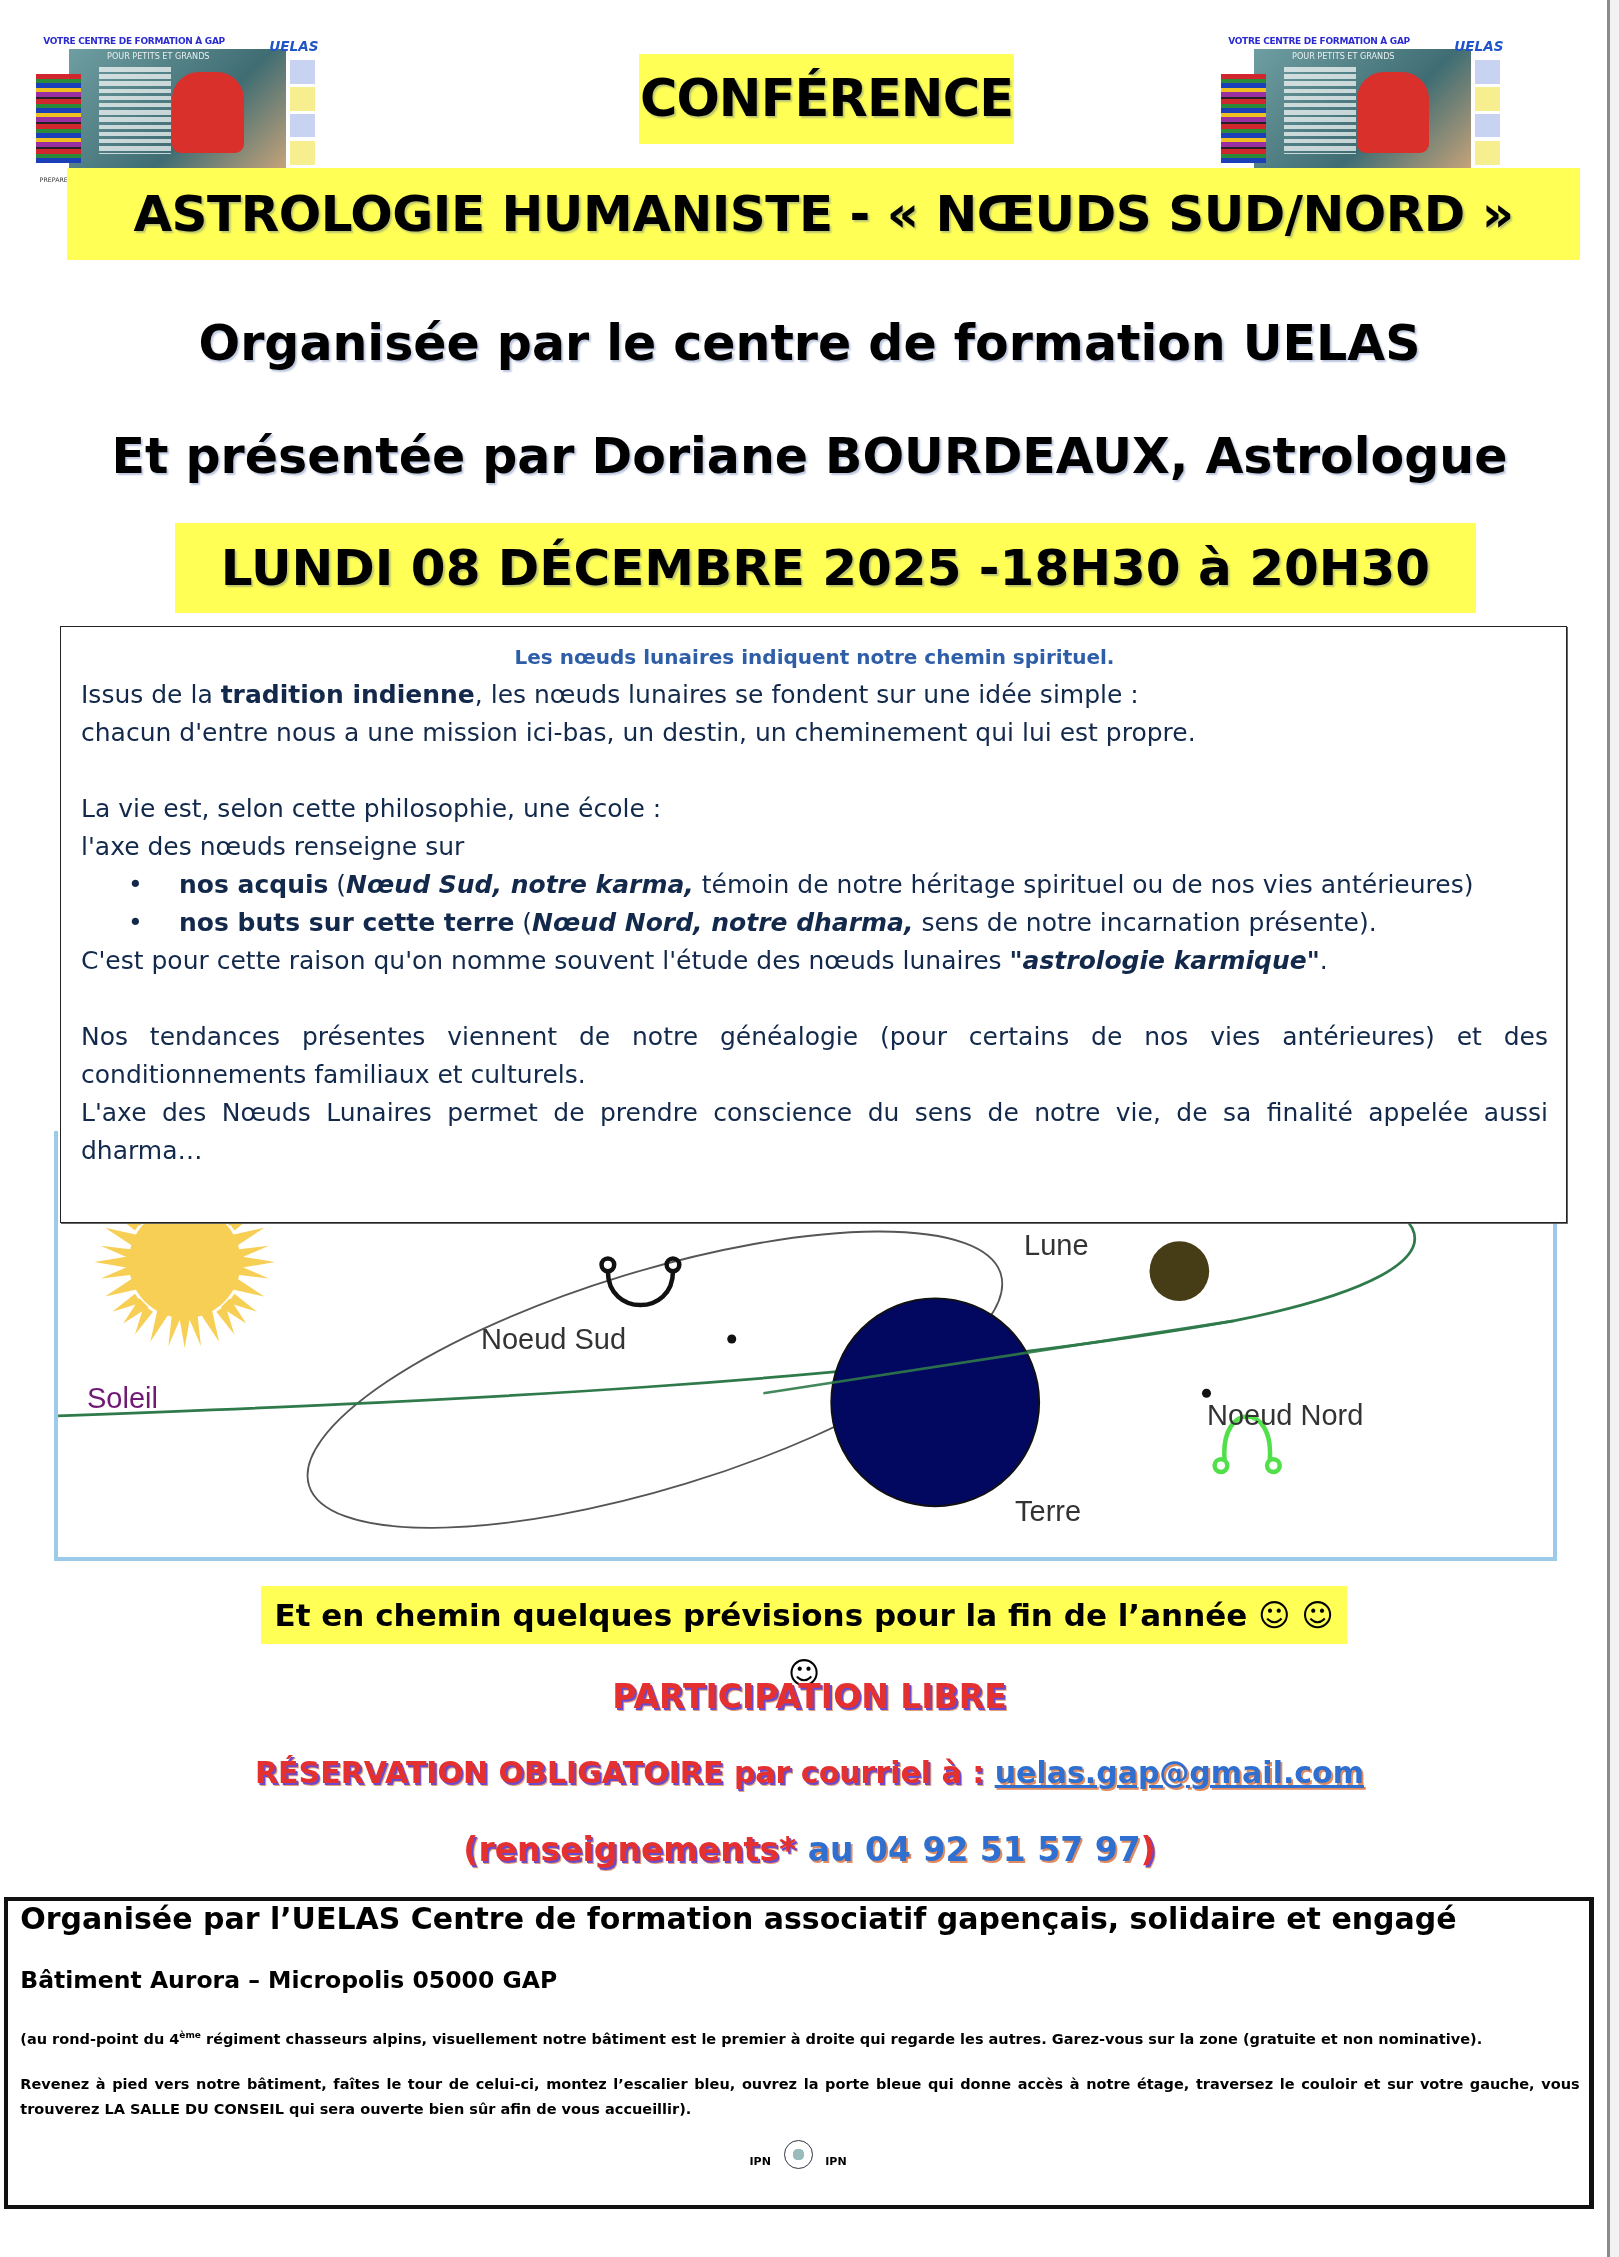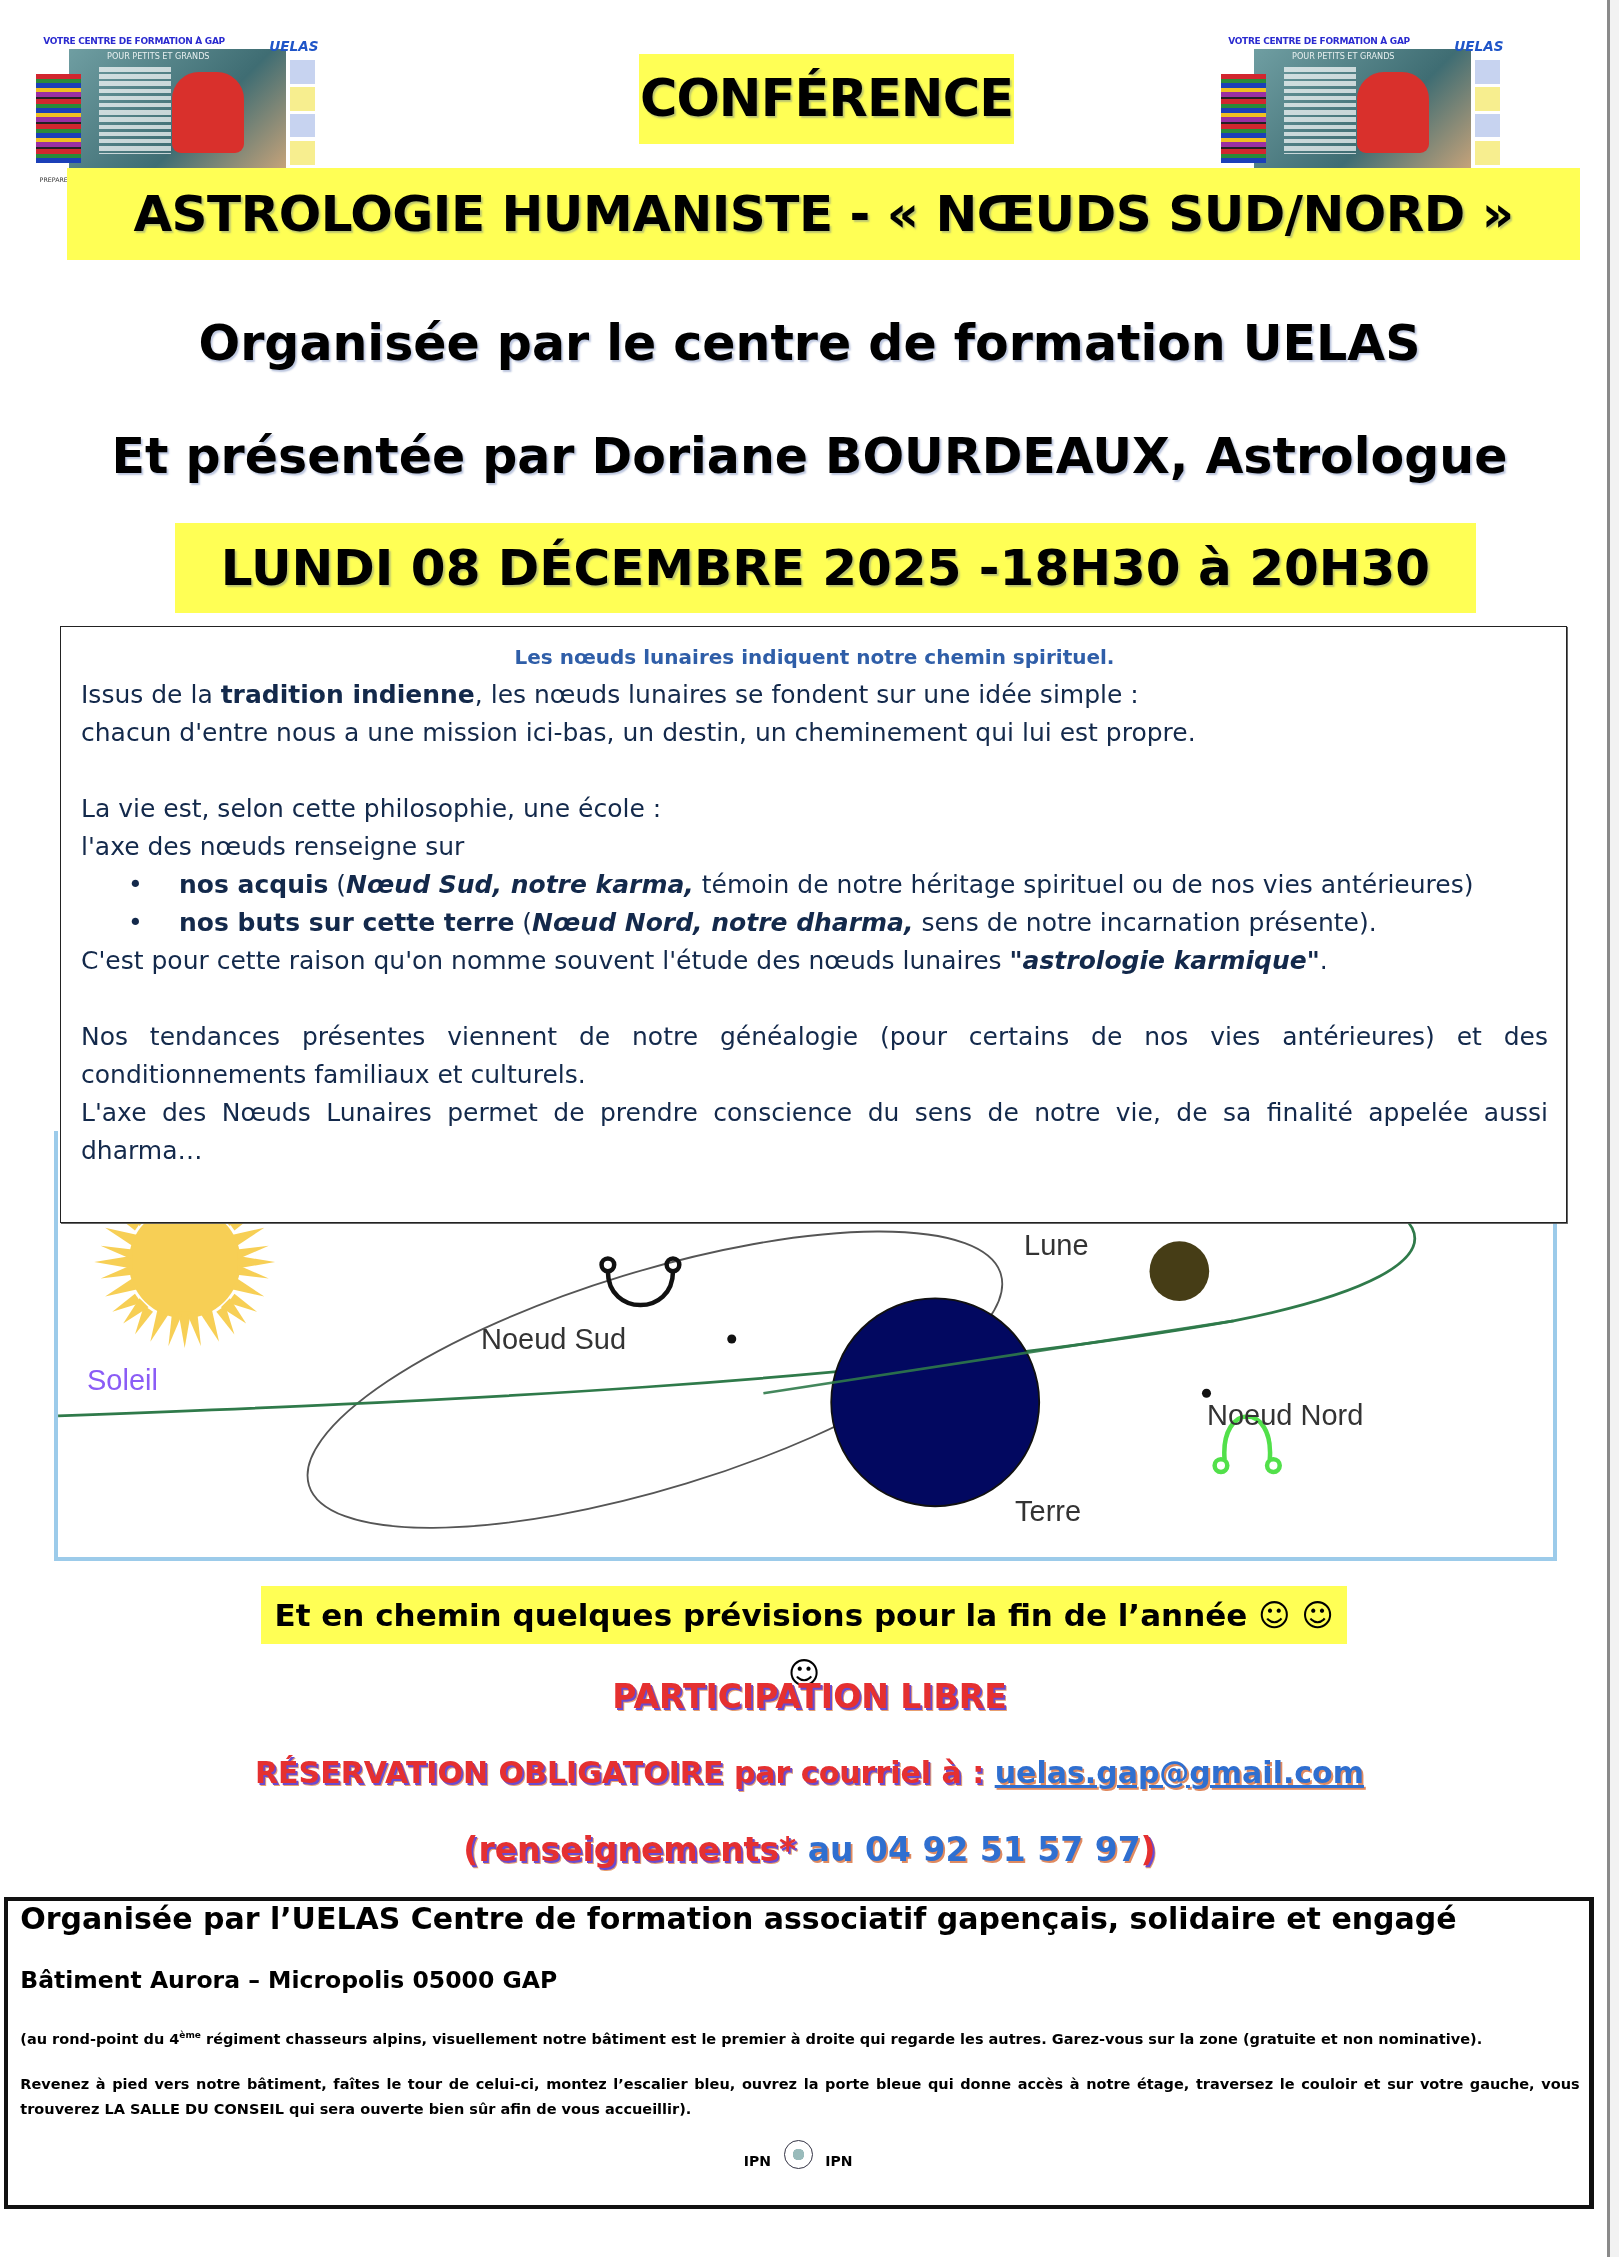--- a/index.html
+++ b/index.html
@@ -56,21 +56,21 @@
   #particip { left:0; top:1670px; width:1619px; text-align:center; font-size:33px; line-height:54px; }
   #reserv { left:0; top:1746px; width:1619px; text-align:center; font-size:30px; line-height:54px; }
   #reserv a { color:#2f6fd0; text-decoration:underline; text-shadow:1.8px 1.8px 0 #e08a60; }
   #rens { left:0; top:1823px; width:1619px; text-align:center; font-size:33px; line-height:54px; }
 
   #footer { left:3.6px; top:1897px; width:1590px; height:312px; border:4.5px solid #111; border-right-width:5.4px; box-sizing:border-box; padding:0 9px 0 12.7px; color:#000; font-weight:bold; }
   #footer .l1 { font-size:30px; line-height:36px; }
   #footer .l2 { font-size:23.5px; margin-top:25px; line-height:36px; }
   #footer .l3 { font-size:14.5px; margin-top:27px; line-height:20px; }
   #footer .l4 { font-size:14.5px; margin-top:23.5px; line-height:25px; text-align:justify; }
-  #footer .ipn { position:absolute; left:0; width:100%; top:246px; text-align:center; font-size:14px; }
+  #footer .ipn { position:absolute; left:0; width:100%; top:246px; text-align:center; font-size:11px; }
   #footer .ipn .badge { display:inline-block; width:27px; height:27px; border:1.8px solid #334; border-radius:50%; vertical-align:middle; margin:0 12.7px; position:relative; top:-7.2px; background:radial-gradient(circle,#9bb 0 30%,#fff 31%); }
 </style>
 </head>
 <body>
 
 <div class="edge"></div>
 
 <div class="flyer" style="left:36px;top:36px;">
   <div class="board"></div>
   <div class="pencils"></div>
@@ -160,21 +160,21 @@
       <circle cx="608" cy="148" r="7"></circle>
         <circle cx="680" cy="148" r="7"></circle>
     </g>
 
     <g fill="none" stroke="#52e04a" stroke-width="5">
       <path d="M1290 363 C 1285 300, 1345 300, 1340 363"></path>
       <circle cx="1286" cy="370" r="7"></circle>
         <circle cx="1344" cy="370" r="7"></circle>
     </g>
   </svg>
-  <div class="abs" style="left:29px;top:233px;font:29px 'Liberation Sans',sans-serif;color:#8b5cf6;text-align:right;">Soleil</div>
+  <div class="abs" style="left:29px;top:251px;font:29px 'Liberation Sans',sans-serif;color:#701a75;text-align:right;">Soleil</div>
   <div class="abs" style="left:423px;top:192px;font:29px 'Liberation Sans',sans-serif;color:#333;">Noeud Sud</div>
   <div class="abs" style="left:966px;top:98px;font:29px 'Liberation Sans',sans-serif;color:#333;">Lune</div>
   <div class="abs" style="left:1149px;top:268px;font:29px 'Liberation Sans',sans-serif;color:#333;">Noeud Nord</div>
   <div class="abs" style="left:957px;top:364px;font:29px 'Liberation Sans',sans-serif;color:#333;">Terre</div>
 </div>
 
 <div id="intro" class="abs">
   <p class="head">Les nœuds lunaires indiquent notre chemin spirituel.</p>
   <p><span>Issus de la </span><b>tradition indienne</b><span>, les nœuds lunaires se fondent sur une idée simple :</span></p>
   <p>chacun d'entre nous a une mission ici-bas, un destin, un cheminement qui lui est propre.</p>

